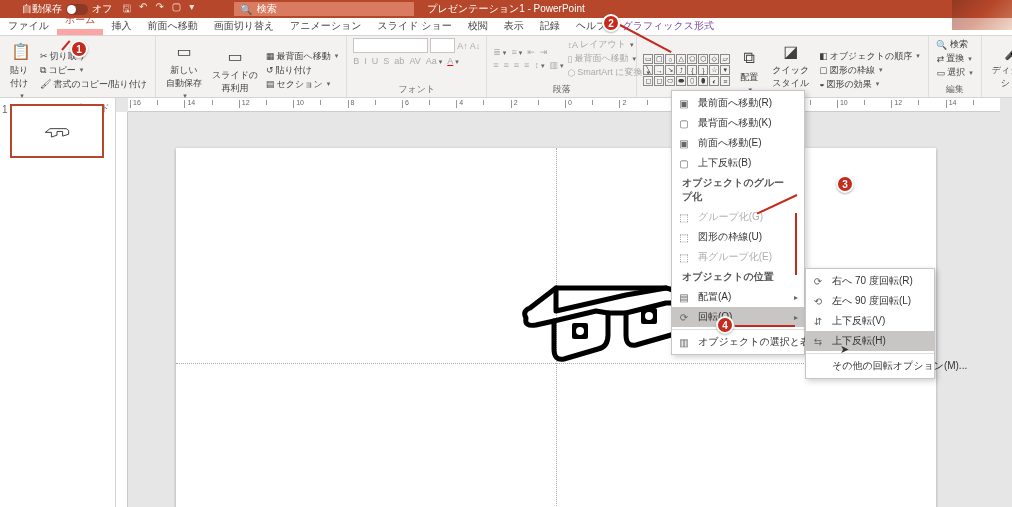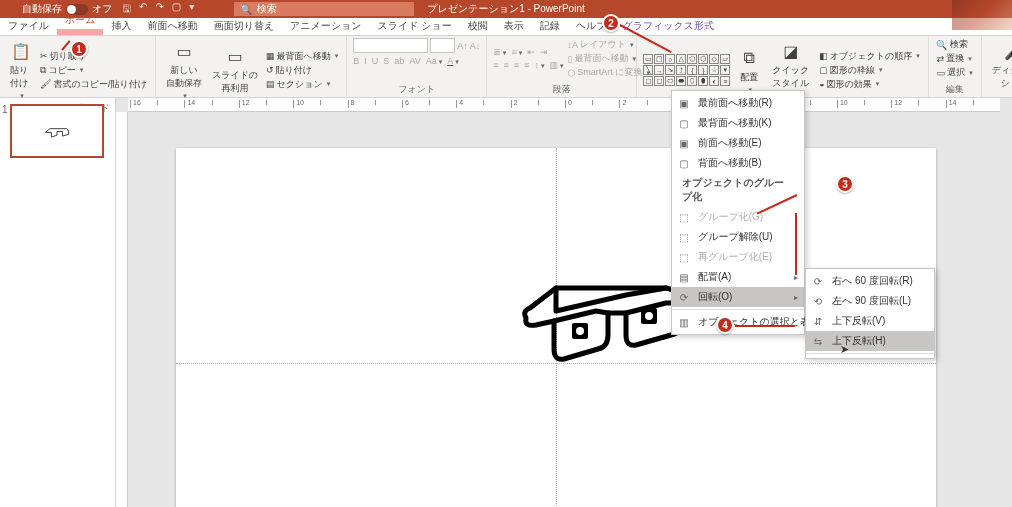--- a/index.html
+++ b/index.html
@@ -418,71 +418,75 @@
   <div class="mi">
       <span class="micn">▢</span>
       <span>最背面へ移動(K)</span>
     </div>
   <div class="mi">
       <span class="micn">▣</span>
       <span>前面へ移動(E)</span>
     </div>
   <div class="mi">
       <span class="micn">▢</span>
-      <span>背面へ移動(B)</span>
+      <span>上下反転(B)</span>
     </div>
   <div class="hdr">オブジェクトのグループ化</div>
   <div class="mi disabled">
       <span class="micn">⬚</span>
       <span>グループ化(G)</span>
     </div>
   <div class="mi">
       <span class="micn">⬚</span>
-      <span>グループ解除(U)</span>
+      <span>図形の枠線(U)</span>
     </div>
   <div class="mi disabled">
       <span class="micn">⬚</span>
       <span>再グループ化(E)</span>
     </div>
+  <div class="hdr">オブジェクトの位置</div>
   <div class="mi">
       <span class="micn">▤</span>
       <span>配置(A)</span>
       <span class="arrow">▸</span>
     </div>
   <div class="mi hover">
       <span class="micn">⟳</span>
       <span>回転(O)</span>
       <span class="arrow">▸</span>
     </div>
   <div class="sep"></div>
   <div class="mi">
       <span class="micn">▥</span>
       <span>オブジェクトの選択と表示(P)...</span>
     </div>
 </div>
 
 <div class="dropdown-menu rotate-menu">
   <div class="mi">
       <span class="micn">⟳</span>
-      <span>右へ 60 度回転(R)</span>
+      <span>右へ 70 度回転(R)</span>
     </div>
   <div class="mi">
       <span class="micn">⟲</span>
       <span>左へ 90 度回転(L)</span>
     </div>
   <div class="mi">
       <span class="micn">⇵</span>
       <span>上下反転(V)</span>
     </div>
   <div class="mi hover">
       <span class="micn">⇆</span>
       <span>上下反転(H)</span>
     <span style="position:absolute;left:34px;top:12px;font-size:11px;">➤</span>
   </div>
   <div class="sep"></div>
+  <div class="mi">
+      <span>その他の回転オプション(M)...</span>
+    </div>
 </div>
 
 <div class="callout" style="top:40px;left:70px;">1</div>
 <div class="call-line" style="top:49px;left:62px;width:12px;transform:rotate(-50deg);"></div>
 
 <div class="callout" style="top:14px;left:602px;">2</div>
 <div class="call-line" style="top:24px;left:620px;width:58px;transform:rotate(28deg);"></div>
 
 <div class="callout" style="top:175px;left:836px;">3</div>
 <div class="call-line" style="top:194px;left:797px;width:44px;transform:rotate(155deg);"></div>

